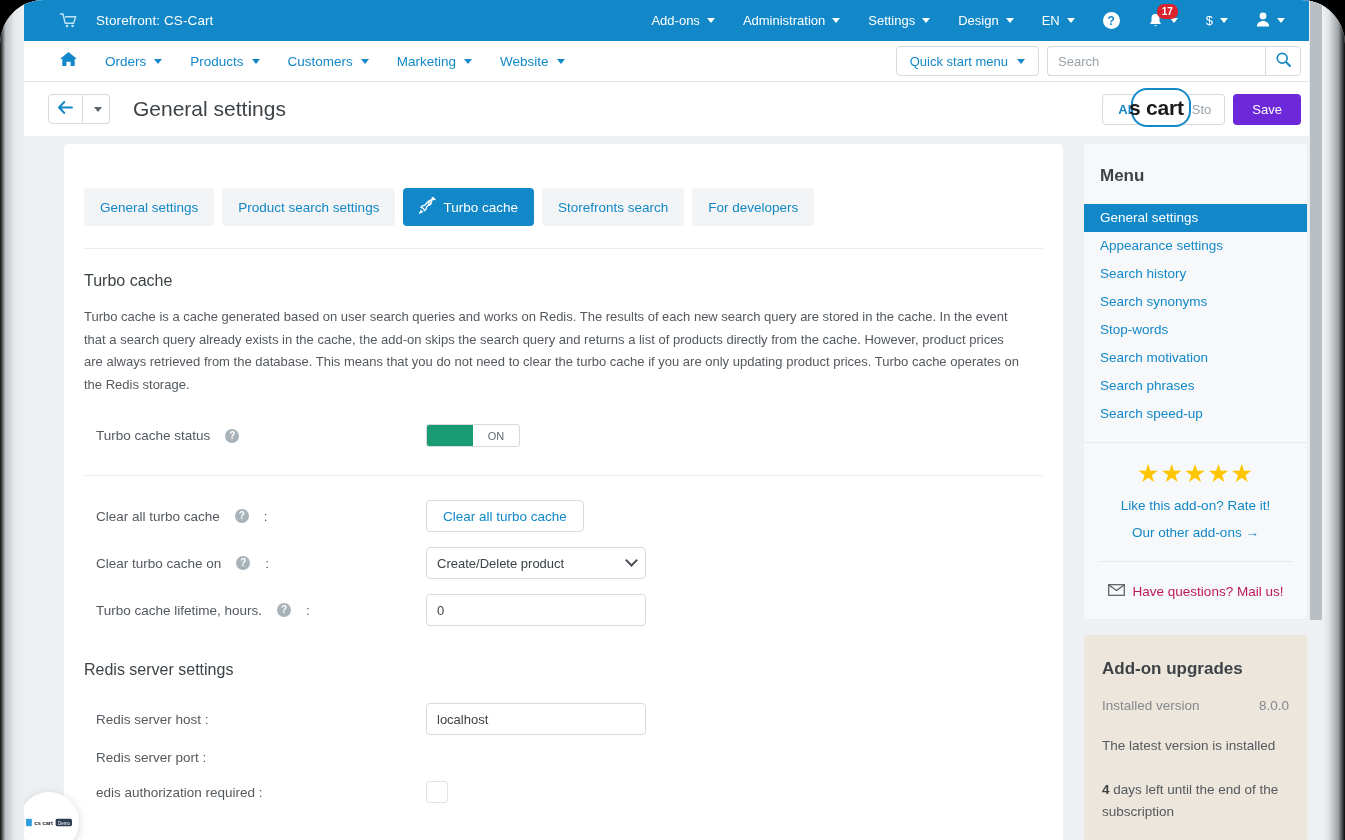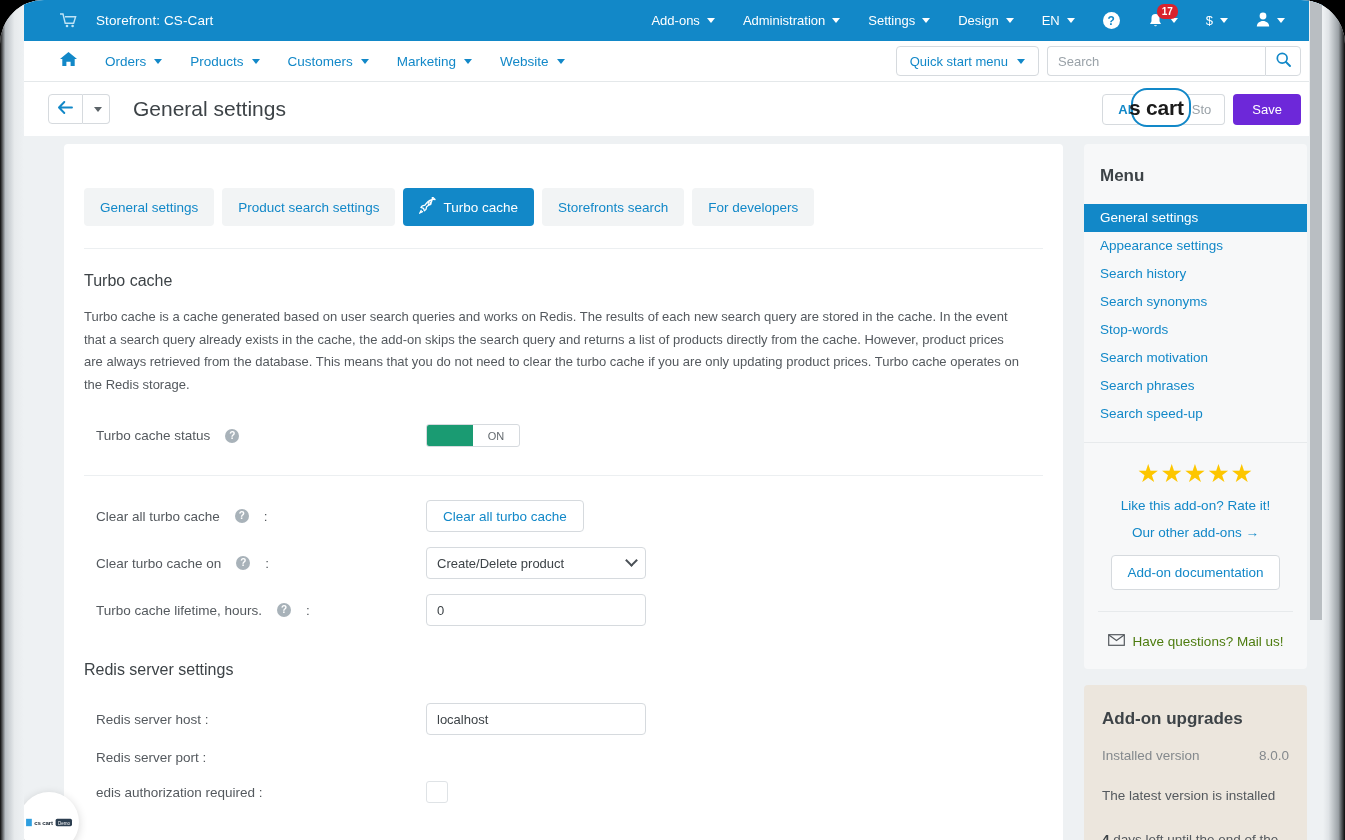--- a/index.html
+++ b/index.html
@@ -189,21 +189,21 @@
   }
   .side-link.active{background:#1288c8;color:#fff;}
   .rate-box{border-top:1px solid #e7eaec;padding:18px 14px 20px 14px;text-align:center;}
   .stars{color:#fdc600;font-size:25px;letter-spacing:1px;line-height:1;}
   .rate-lnk{display:block;font-size:13.5px;color:#1288c8;margin-top:12px;cursor:pointer;text-decoration:none;}
   .doc-btn{
     display:inline-block;margin-top:15px;border:1px solid #d6dade;border-radius:4px;background:#fff;
     color:#1288c8;font-size:13.5px;padding:9px 16px;cursor:pointer;font-family:inherit;
   }
   .mail-row{
-    border-top:1px solid #e7eaec;margin-top:21px;padding-top:22px;font-size:13.5px;color:#4d7c0f;
+    border-top:1px solid #e7eaec;margin-top:21px;padding-top:22px;font-size:13.5px;color:#be185d;
     display:flex;align-items:center;justify-content:center;gap:8px;
   }
   .upg-card{background:#ece6dd;border-radius:4px;margin-top:16px;padding:24px 18px 20px 18px;}
   .upg-title{font-size:17px;font-weight:bold;color:#3d4347;}
   .upg-row{display:flex;justify-content:space-between;font-size:13.5px;color:#84898d;margin-top:19px;}
   .upg-txt{font-size:13.5px;color:#54595e;margin-top:22px;line-height:22px;}
   .upg-txt b{color:#3d4347;}
 
   
   .chat{
@@ -480,21 +480,20 @@
           <a class="side-link">Stop-words</a>
           <a class="side-link">Search motivation</a>
           <a class="side-link">Search phrases</a>
           <a class="side-link">Search speed-up</a>
           <div style="height:14px;"></div>
 
           <div class="rate-box">
             <div class="stars">★★★★★</div>
             <a class="rate-lnk">Like this add-on? Rate it!</a>
             <a class="rate-lnk">Our other add-ons →</a>
-            <button class="doc-btn">Add-on documentation</button>
             <div class="mail-row">
               <span>
                 <svg width="17" height="12" viewBox="0 0 17 12">
                     <rect x=".7" y=".7" width="15.6" height="10.6" fill="none" stroke="#54595e" stroke-width="1.2"></rect>
                     <path d="M.9 1.1 8.5 6.6 16.1 1.1" fill="none" stroke="#54595e" stroke-width="1.2"></path>
                   </svg>
               </span>
               <span>Have questions? Mail us!</span>
             </div>
           </div>

